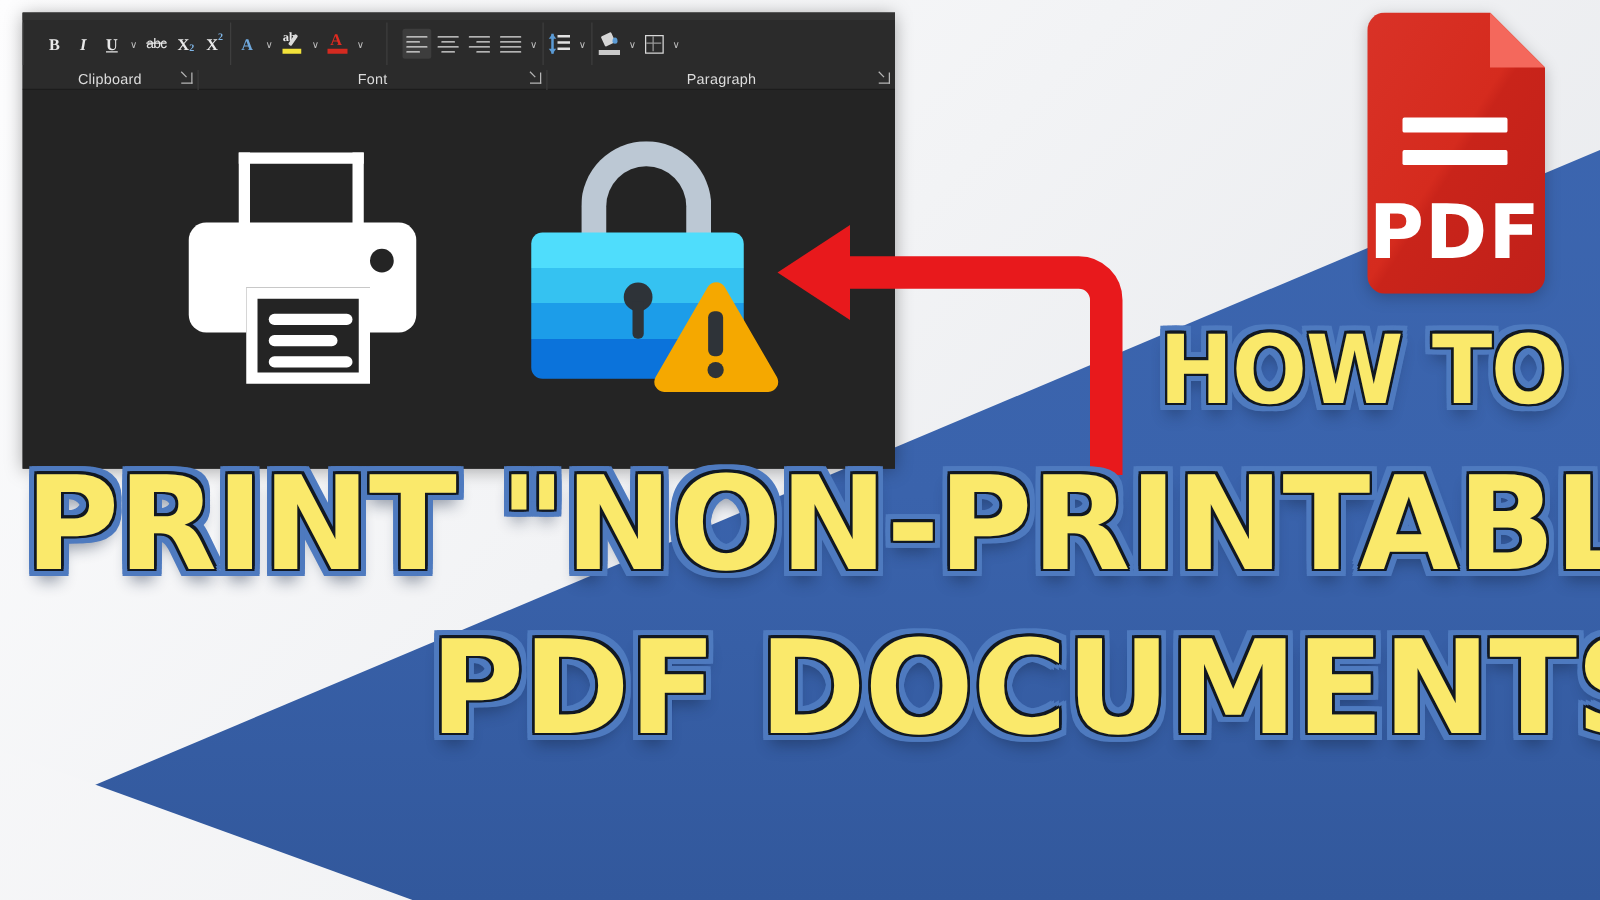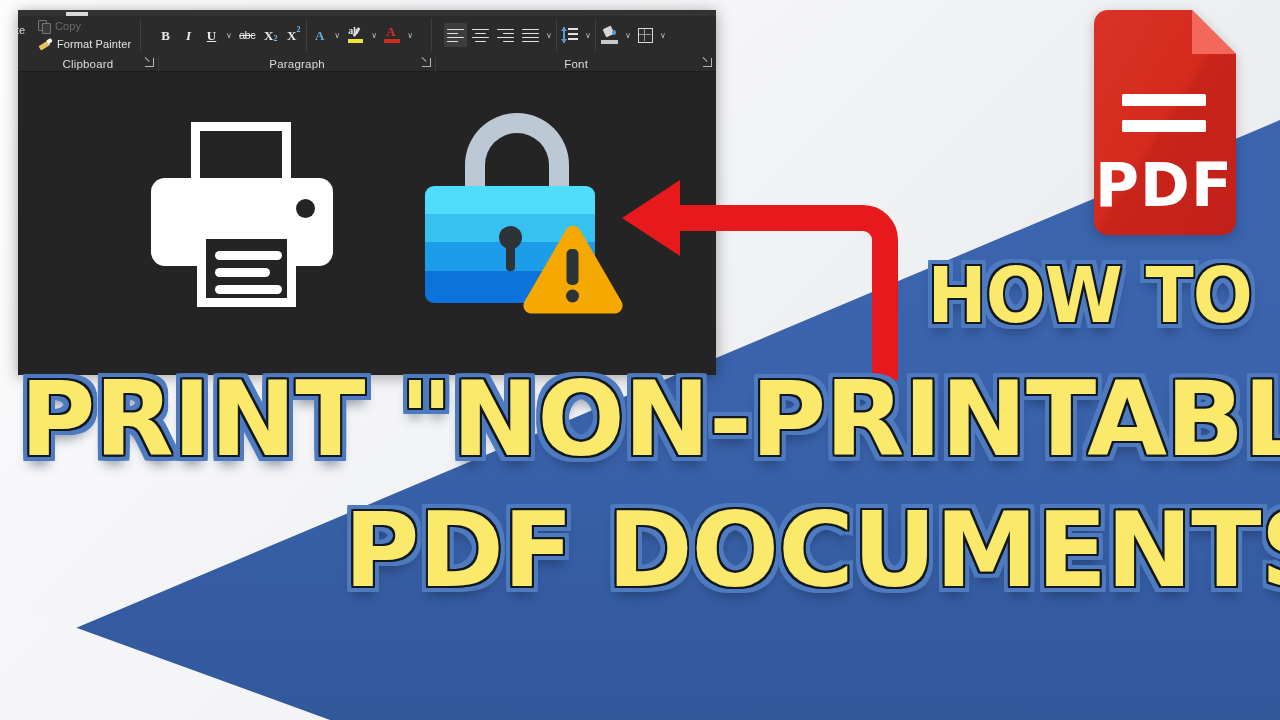--- a/index.html
+++ b/index.html
@@ -309,32 +309,20 @@
   <div class="wedge-bl"></div>
 </div>
 
 <div id="word-panel">
 
   <div class="ribbon">
     <div class="ribbon-top-edge"></div>
 
     <div class="rib-groups">
 
-      <div class="grp clip-grp">
-        <div class="paste-stub">te</div>
-        <div class="paste-bar"></div>
-        <div class="clip-row">
-          <span class="ico-copy"></span>
-          <span class="clip-label">Copy</span>
-        </div>
-        <div class="clip-row">
-          <span class="ico-brush"></span>
-          <span class="clip-label enabled">Format Painter</span>
-        </div>
-      </div>
 
       <div class="grp-sep"></div>
 
       <div class="grp font-grp">
         <div class="rb bold">B</div>
         <div class="rb ital">I</div>
         <div class="rb under">U</div>
         <div class="caret">∨</div>
         <div class="rb strike">abc</div>
         <div class="rb sub">X</div>
@@ -419,26 +407,26 @@
         </div>
         <div class="caret">∨</div>
       </div>
     </div>
 
     <div class="grp-titles">
       <div class="grp-title gt-clip">
         <span>Clipboard</span>
         <span class="dlg-launch"></span>
       </div>
+      <div class="grp-title gt-font">
+        <span>Font</span>
+        <span class="dlg-launch"></span>
+      </div>
       <div class="grp-title gt-para">
         <span>Paragraph</span>
-        <span class="dlg-launch"></span>
-      </div>
-      <div class="grp-title gt-font">
-        <span>Font</span>
         <span class="dlg-launch"></span>
       </div>
     </div>
   </div>
 
   <div class="doc-area"></div>
 
   <div id="printer-icon">
     <div class="pr-top"></div>
     <div class="pr-body"></div>

